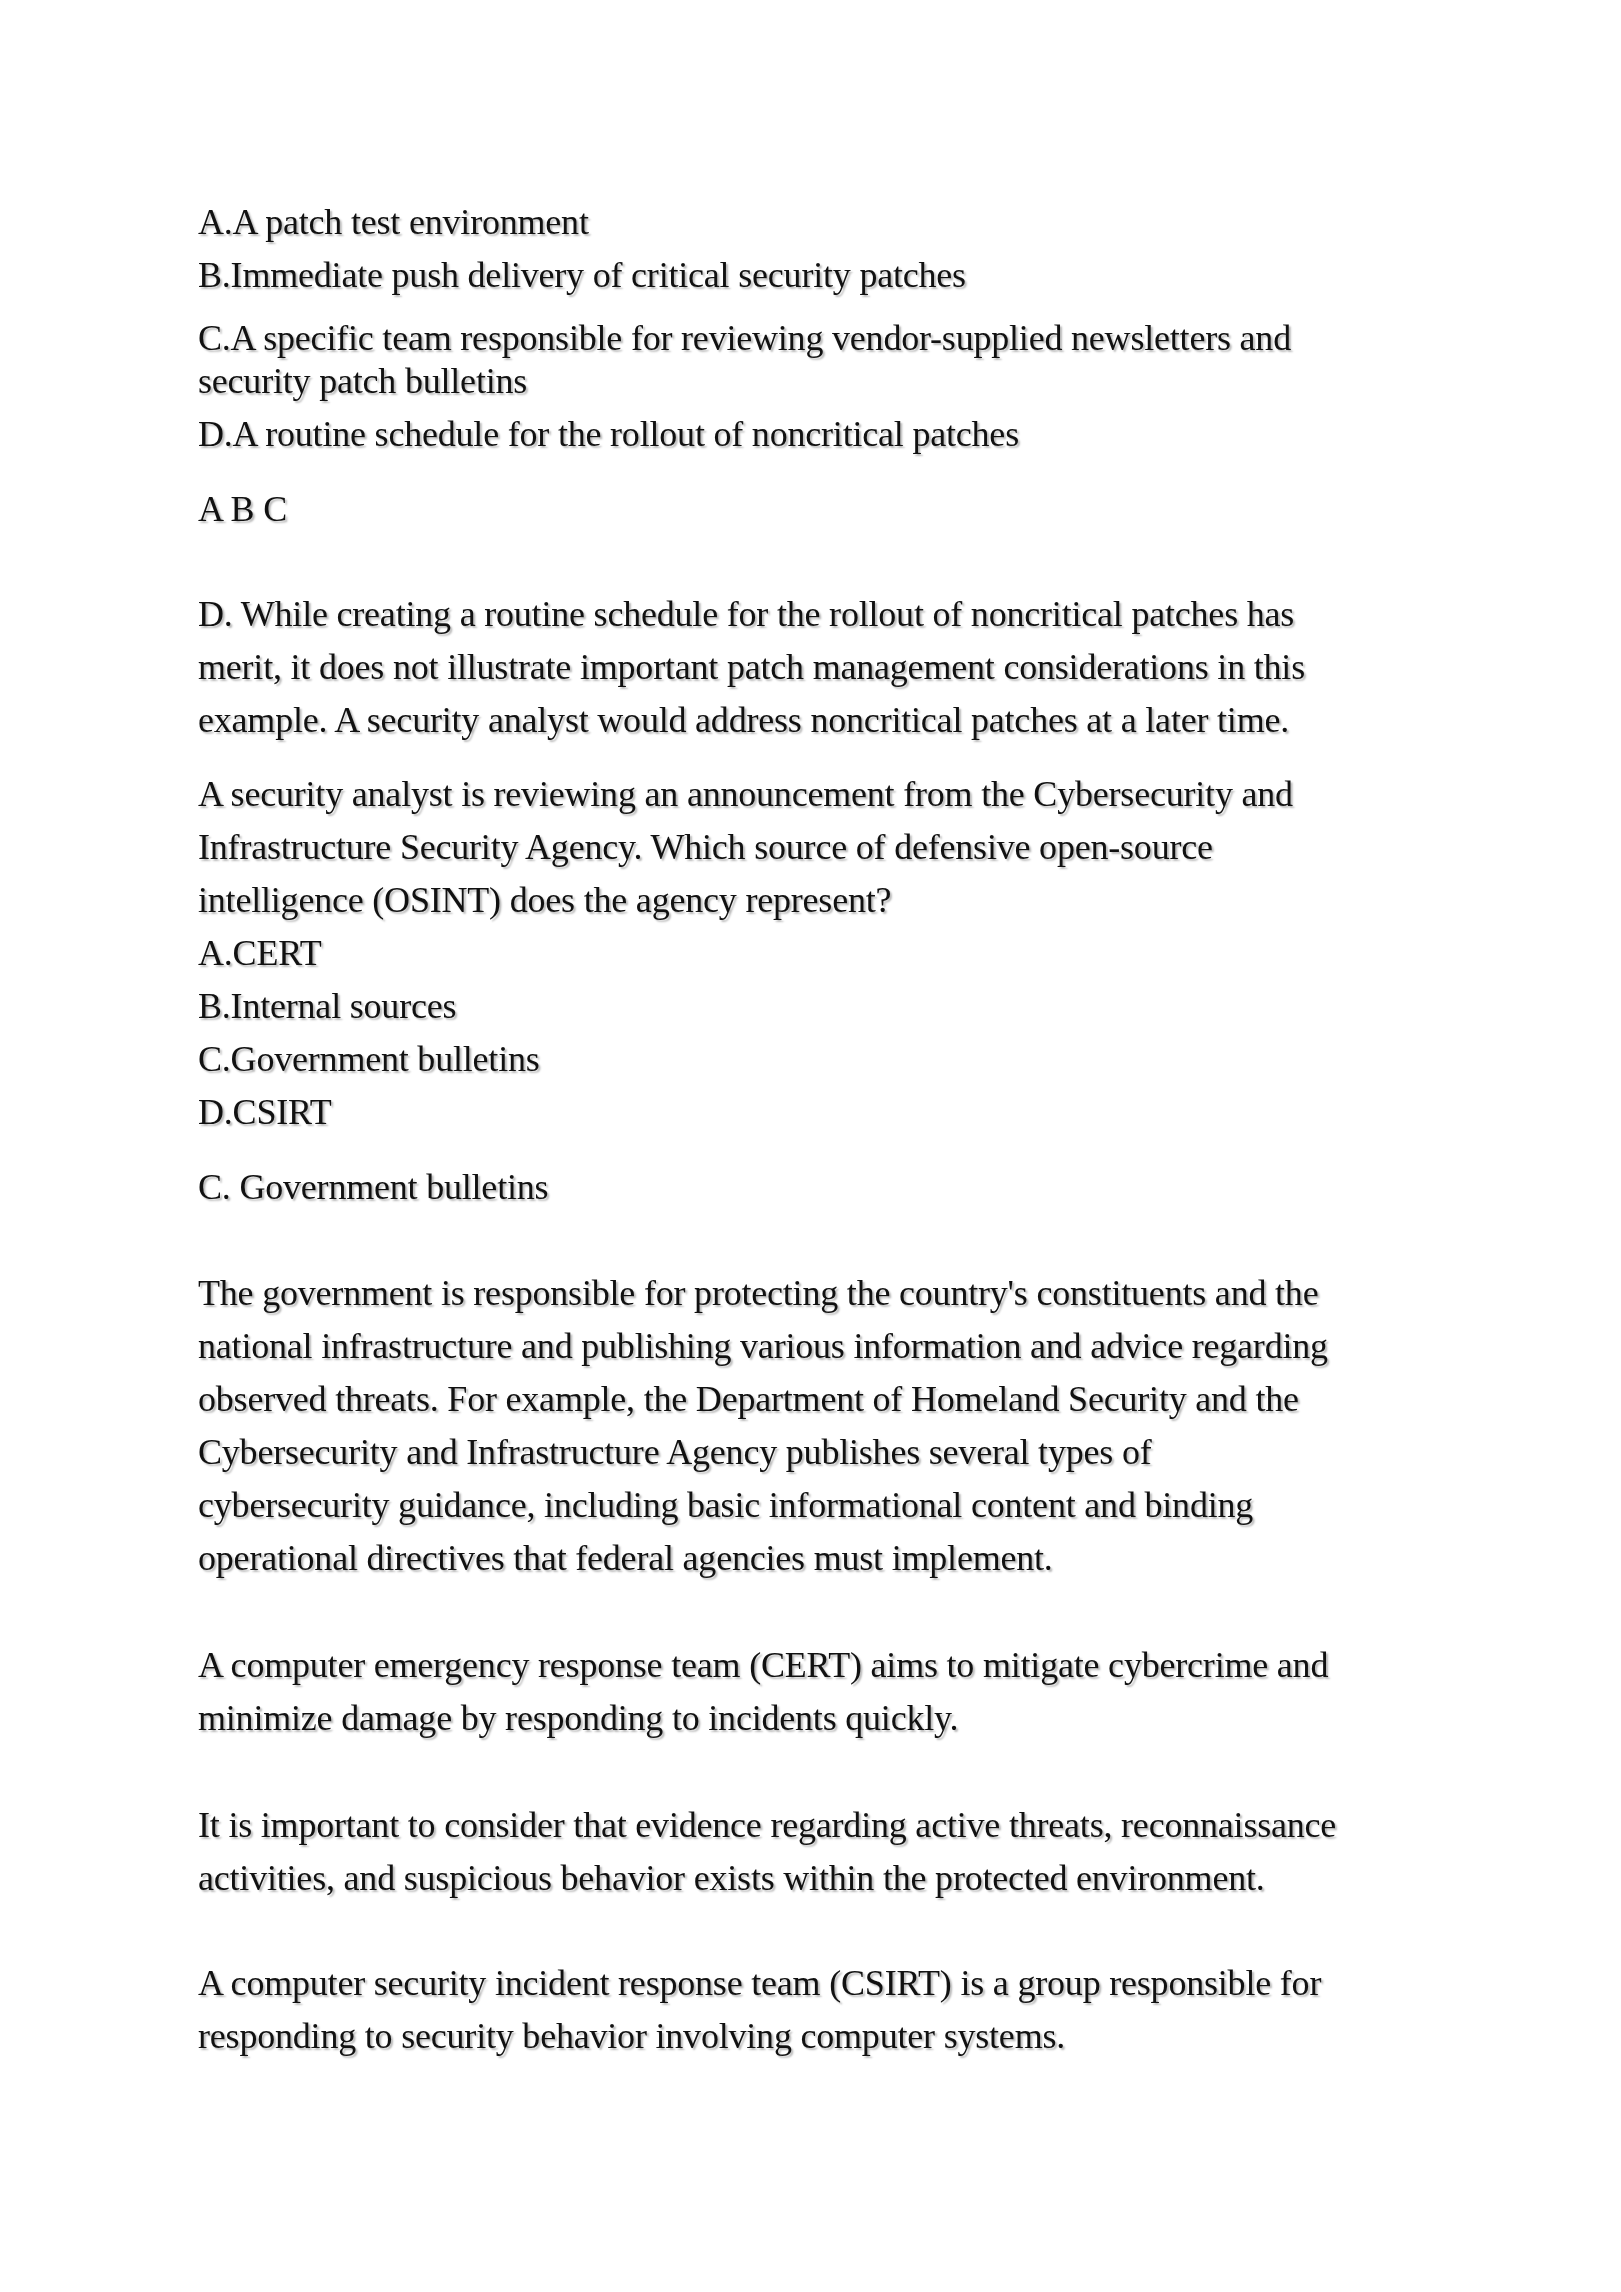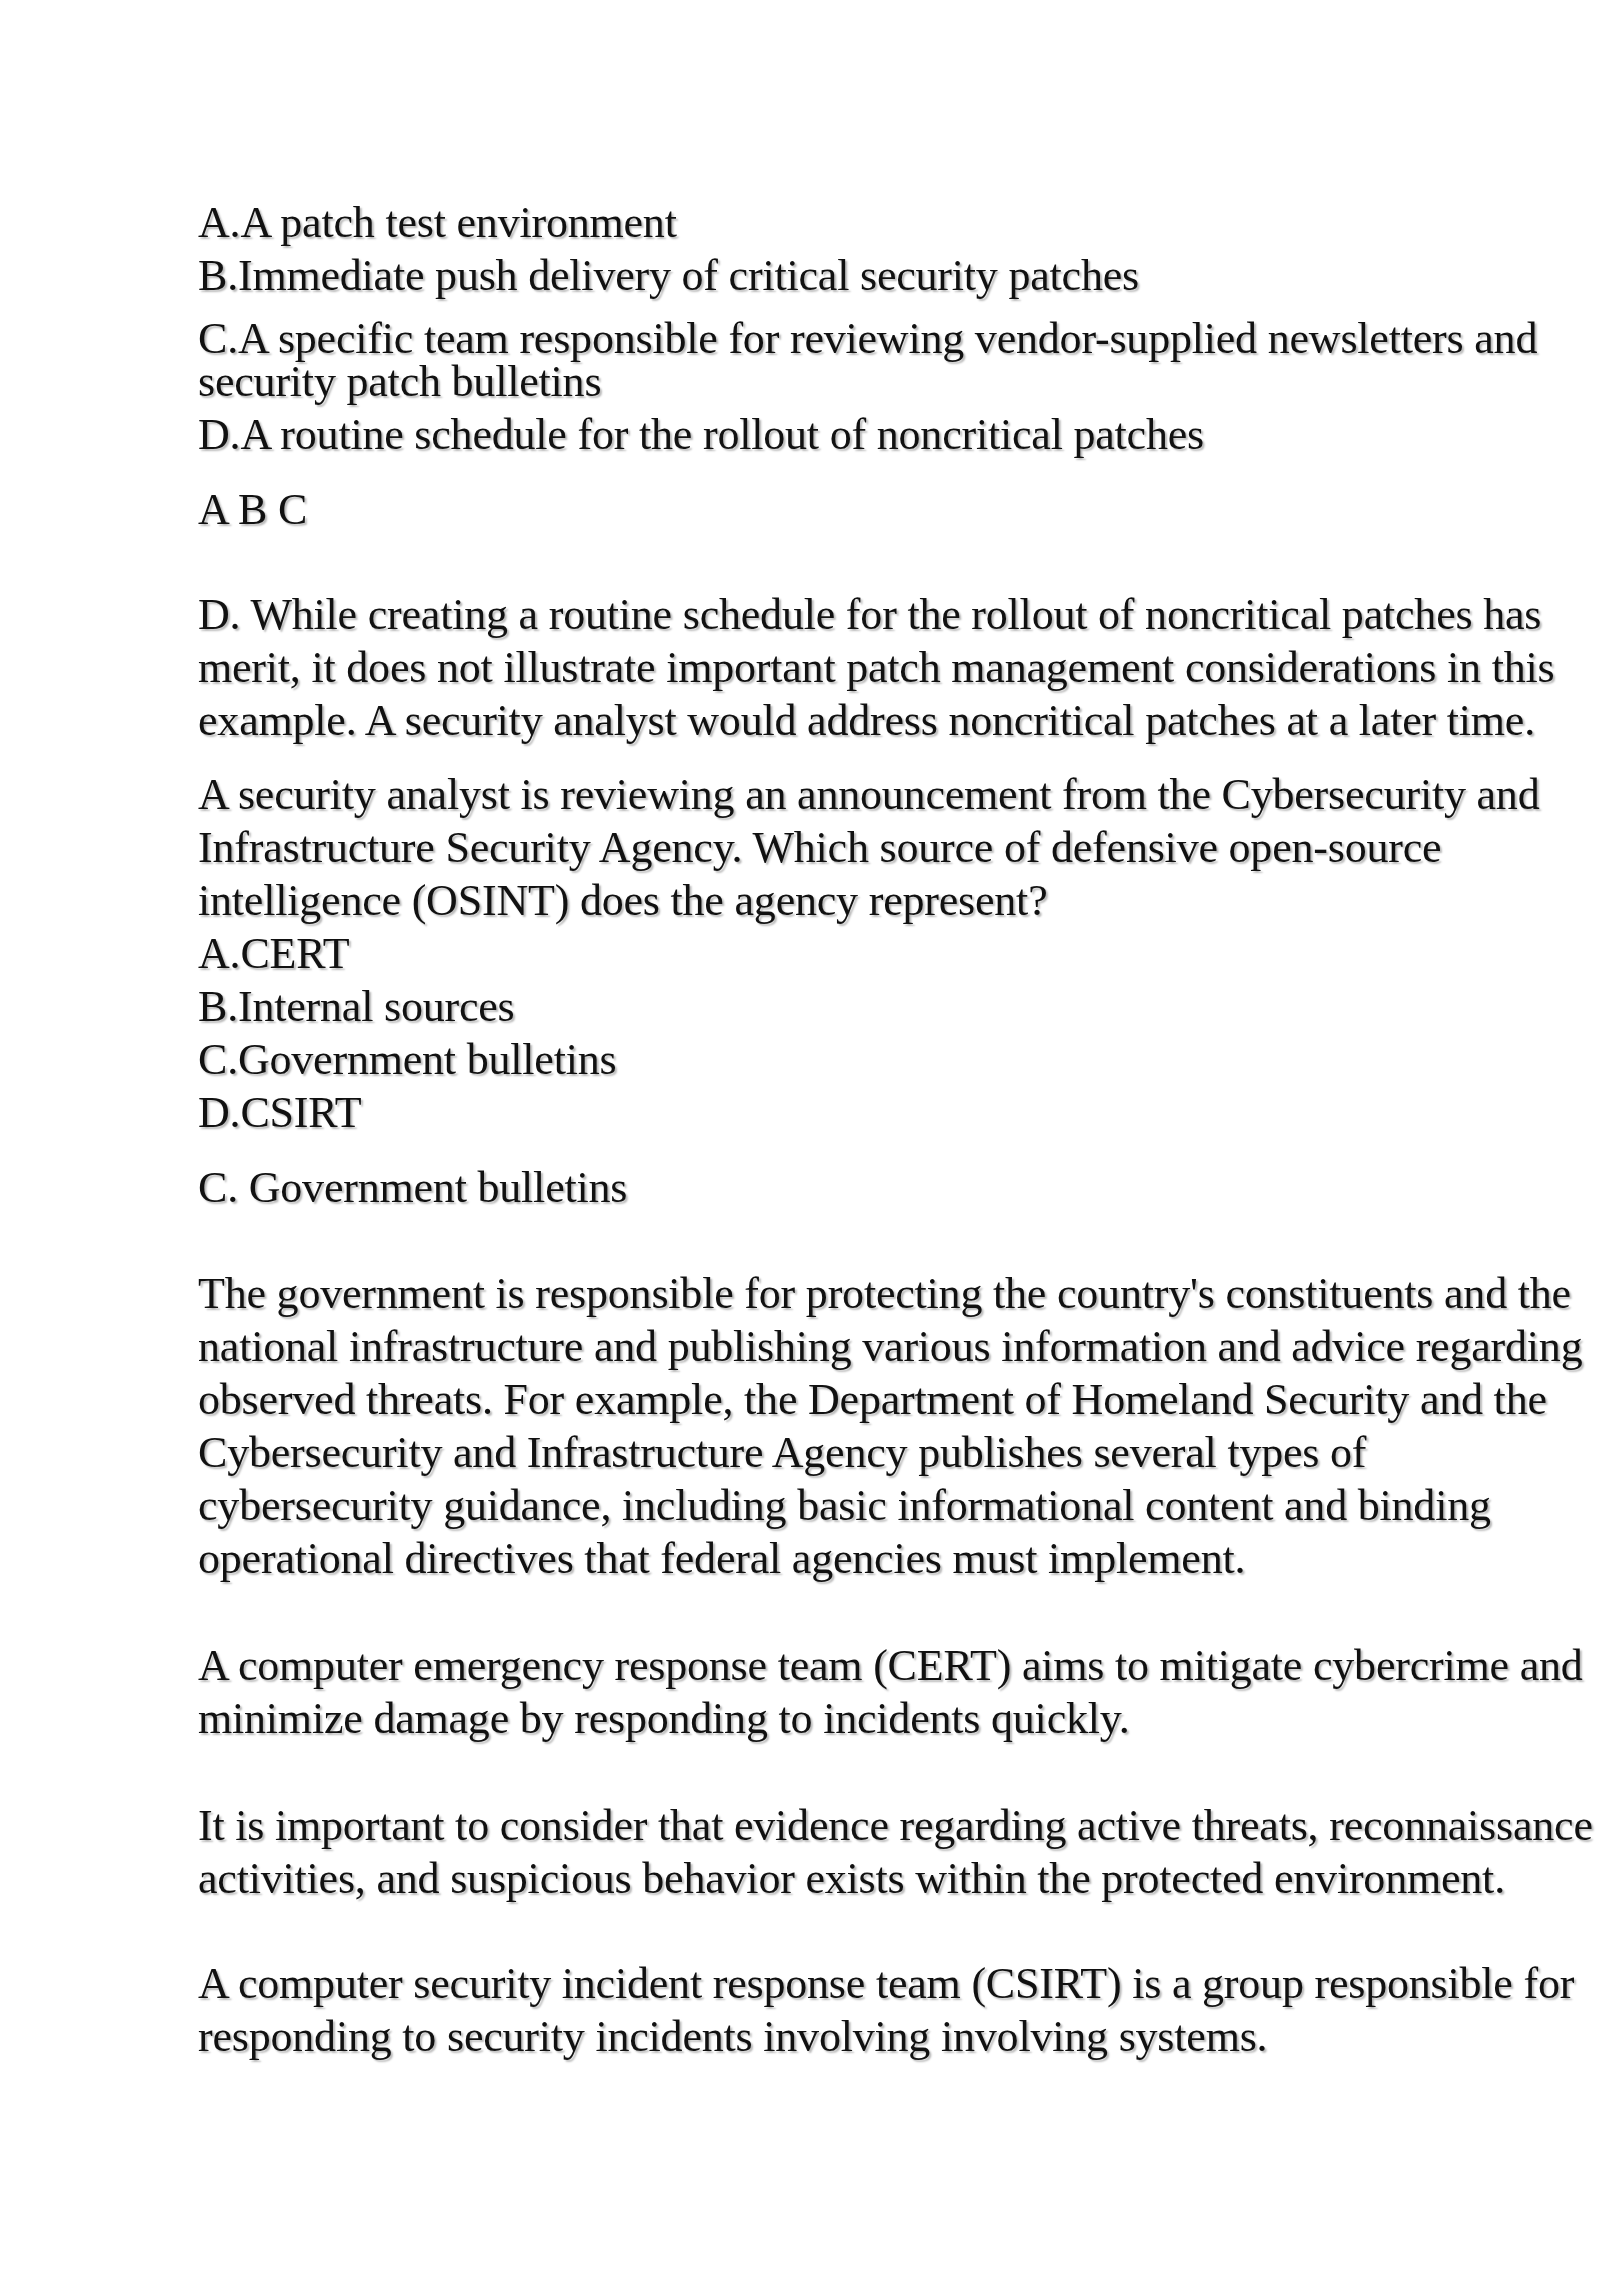--- a/index.html
+++ b/index.html
@@ -18,21 +18,21 @@
   .page {
     position: absolute;
     left: 0; top: 0;
     width: 1621px;
     height: 2293px;
     background: #ffffff;
   }
   .line {
     position: absolute;
     left: 198px;
-    font-size: 44px;
+    font-size: 36px;
     line-height: 53px;
     white-space: nowrap;
     text-shadow: 2px 2px 2px rgba(0,0,0,0.28);
     letter-spacing: -0.2px;
   }
 </style>
 </head>
 <body>
 
 <div class="page">
@@ -67,16 +67,16 @@
   <div class="line" style="top:1479px">cybersecurity guidance, including basic informational content and binding</div>
   <div class="line" style="top:1532px">operational directives that federal agencies must implement.</div>
 
   <div class="line" style="top:1639px">A computer emergency response team (CERT) aims to mitigate cybercrime and</div>
   <div class="line" style="top:1692px">minimize damage by responding to incidents quickly.</div>
 
   <div class="line" style="top:1799px">It is important to consider that evidence regarding active threats, reconnaissance</div>
   <div class="line" style="top:1852px">activities, and suspicious behavior exists within the protected environment.</div>
 
   <div class="line" style="top:1957px">A computer security incident response team (CSIRT) is a group responsible for</div>
-  <div class="line" style="top:2010px">responding to security incidents involving involving systems.</div>
+  <div class="line" style="top:2010px">responding to security behavior involving computer systems.</div>
 
 </div>
 
 
 </body></html>

